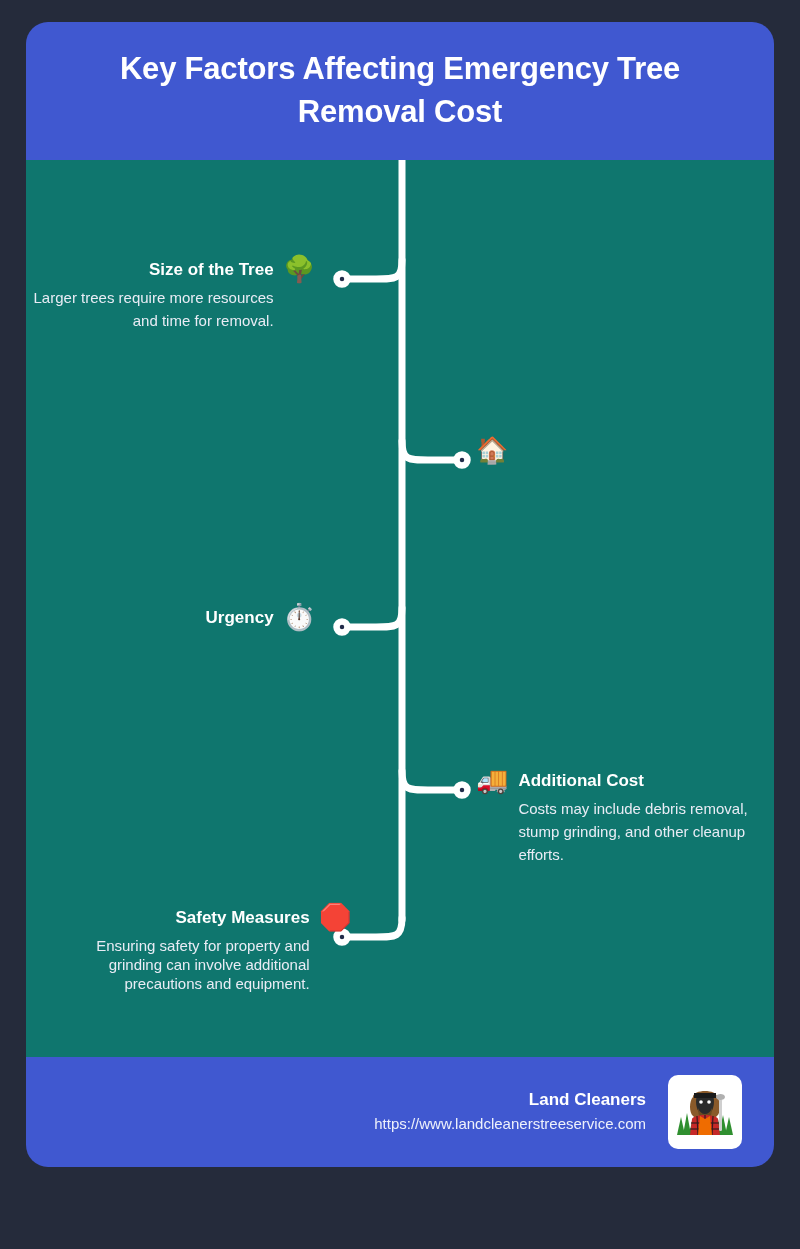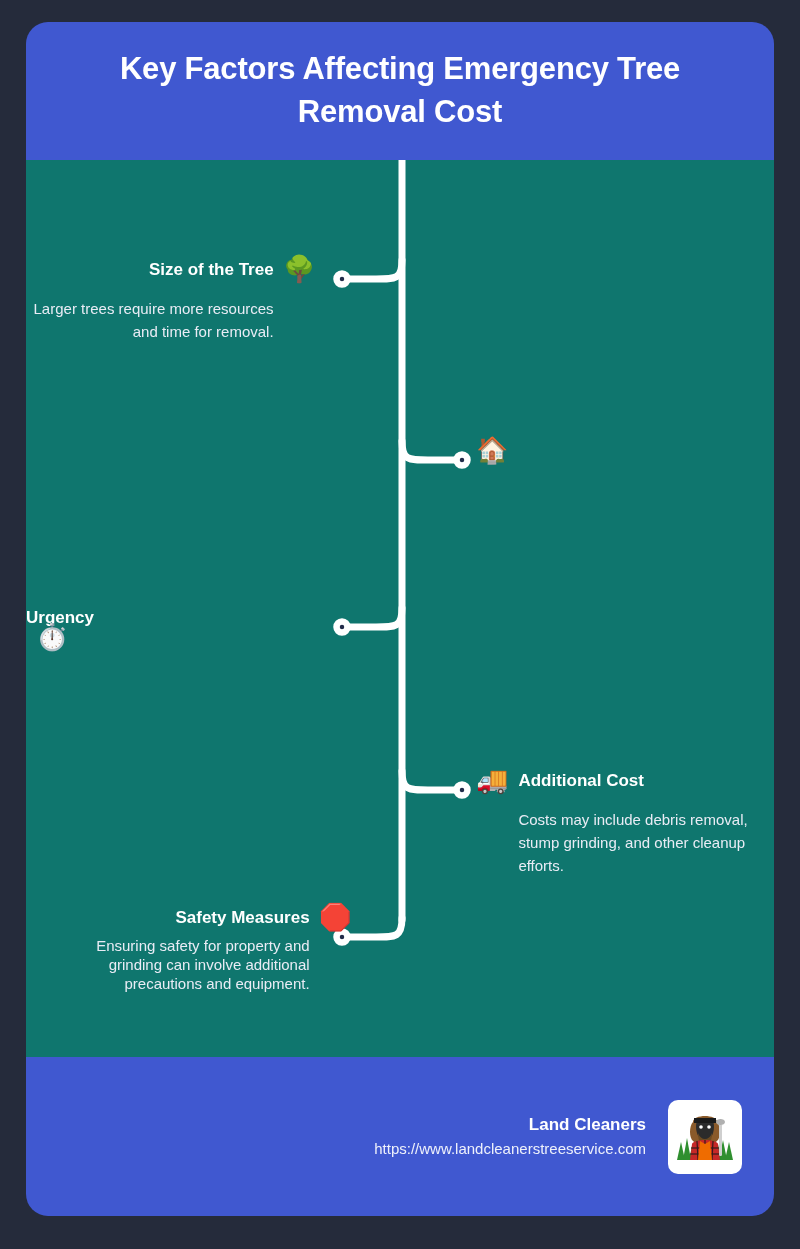--- a/index.html
+++ b/index.html
@@ -67,45 +67,45 @@
     color:#ffffff;
     font-size:17px;
     font-weight:bold;
     line-height:20px;
     white-space:nowrap;
   }
   .item-desc {
     color:#e9ecf5;
     font-size:15px;
     line-height:23px;
-    margin-top:17px;
+    margin-top:6px;
   }
   .item-desc.tight { line-height:19px; margin-top:8px; }
 
   .item-emoji {
     font-size:26px;
     line-height:26px;
     flex:0 0 auto;
   }
   .item.left  .item-emoji { margin-left:10px;  margin-top:-4px; }
   .item.right .item-emoji { margin-right:10px; margin-top:-4px; }
 
   
   #item-0 { left:0px;   top:100px; width:290px; justify-content:flex-end; }
-  #item-2 { left:0px;   top:448px; width:290px; justify-content:flex-end;flex-direction:column; }
+  #item-2 { left:0px;   top:448px; width:290px; justify-content:flex-end; }
   #item-4 { left:0px;   top:748px; width:290px; justify-content:flex-end;margin-left:36px; }
   
   #item-1 { left:450px; top:281px; width:300px; justify-content:flex-start; }
   #item-3 { left:450px; top:611px; width:300px; justify-content:flex-start; }
 
   
   .footer {
     position:absolute;
     left:26px; top:1057px;
-    width:748px; height:159px;
+    width:748px; height:110px;
     background:#4058d0;
     border-radius:0 0 22px 22px;
     display:flex;
     align-items:center;
     justify-content:flex-end;
     padding-right:32px;
   }
   .footer-text {
     display:flex; flex-direction:column;
     align-items:flex-end;

